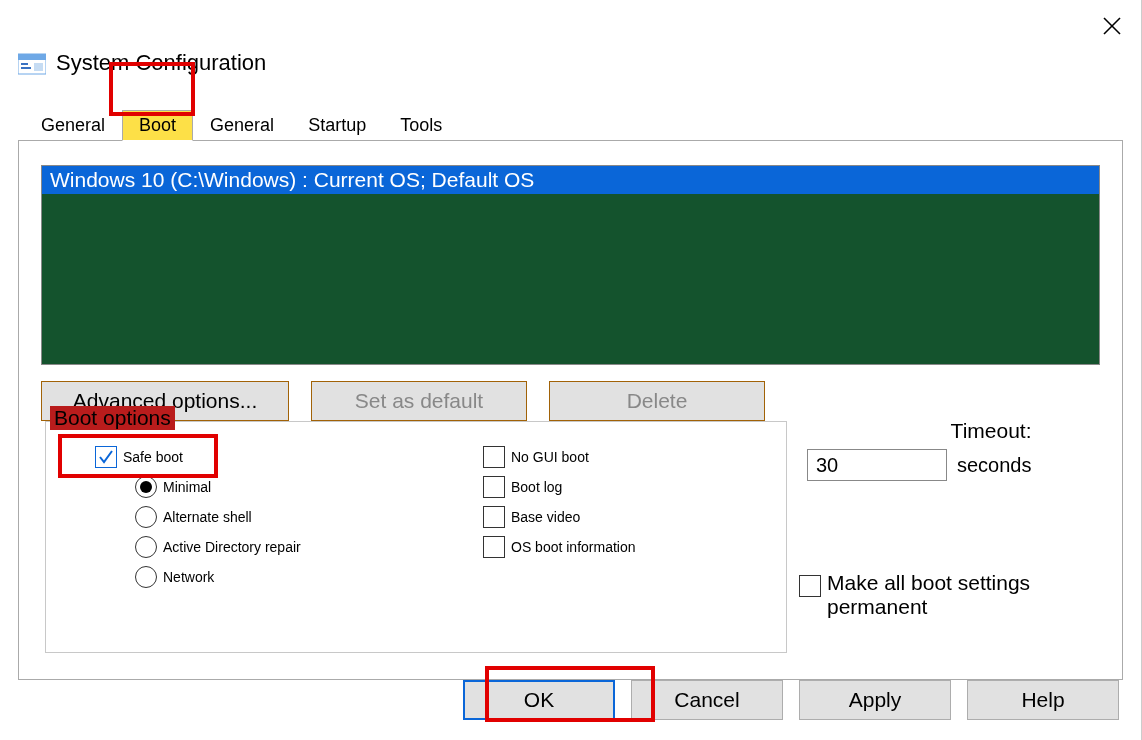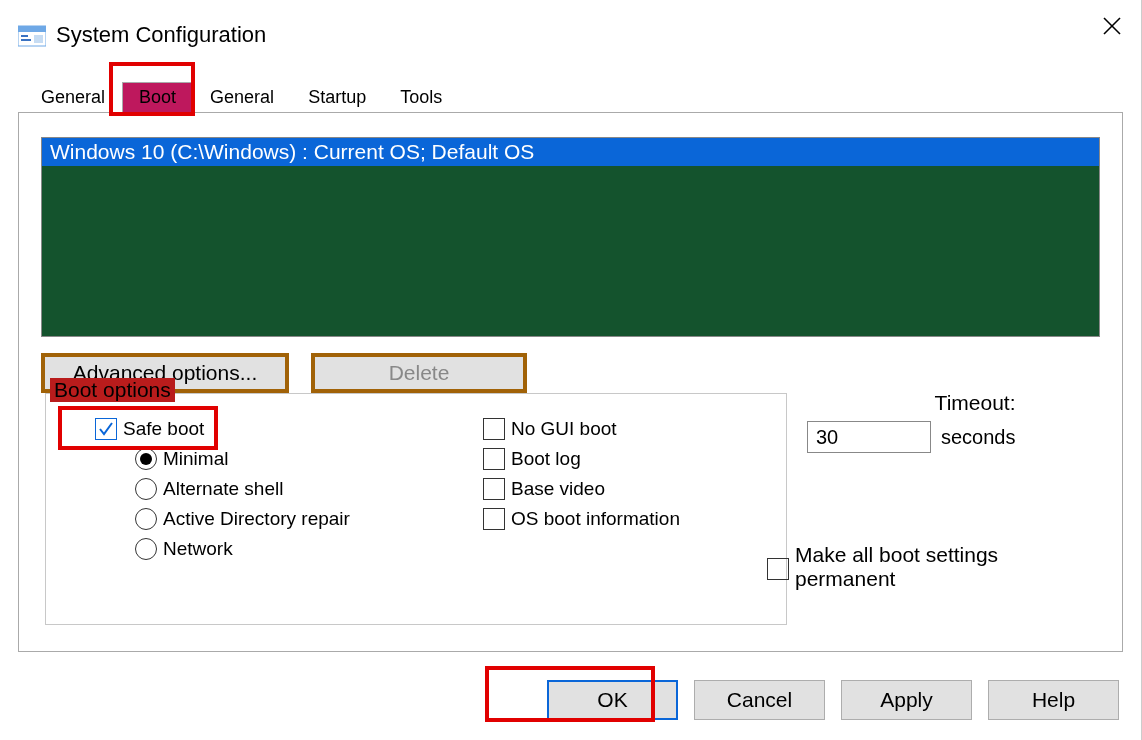--- a/index.html
+++ b/index.html
@@ -20,20 +20,21 @@
     top: 0; left: 0;
     width: 1142px;
     height: 740px;
     border-right: 1px solid #ccc;
   }
   .titlebar {
     display: flex;
     align-items: center;
     height: 46px;
     padding: 24px 0 0 18px;
+    margin-top: 28px;
   }
   .titlebar .appicon {
     width: 28px; height: 24px;
     margin-right: 10px;
   }
   .title-text {
     font-size: 22px;
     color: #000;
   }
   .close-btn {
@@ -61,21 +62,21 @@
     font-size: 18px;
     cursor: pointer;
     border: 1px solid transparent;
     position: relative;
     bottom: -1px;
     margin-top: 36px;
   }
   .tab.active {
     border: 1px solid #aaa;
     border-bottom: 1px solid #fff;
-    background: #be185d;
+    background: #fde047;
     z-index: 3;
   }
   .hl-red-tab {
     position: absolute;
     border: 4px solid #e10000;
     pointer-events: none;
     z-index: 5;
   }
   .panel {
     margin: 0 18px 0 18px;
@@ -101,21 +102,21 @@
   }
   .btn-row1 {
     margin-top: 16px;
     display: flex;
     gap: 22px;
   }
   .btn {
     height: 40px;
     font-size: 21px;
     background: #e1e1e1;
-    border: 4px solid #a16207;
+    border: 1px solid #a16207;
     cursor: pointer;
     padding: 0;
   }
   .btn.adv { width: 248px; }
   .btn.def { width: 216px; color: #888; cursor: default; }
   .btn.del { width: 216px; color: #888; cursor: default; }
   .boot-options-group {
     position: absolute;
     left: 26px;
     top: 280px;
@@ -138,21 +139,21 @@
     top: 24px;
   }
   .right-col {
     position: absolute;
     left: 408px;
     top: 24px;
   }
   .chk-row, .rad-row {
     display: flex;
     align-items: center;
-    font-size: 19px;
+    font-size: 14px;
     margin-bottom: 8px;
     cursor: pointer;
     padding-left: 29px;
   }
   .chk {
     width: 22px; height: 22px;
     border: 1px solid #333;
     margin-right: 6px;
     display: inline-flex;
     align-items: center;
@@ -183,45 +184,45 @@
     pointer-events: none;
   }
   .timeout-block {
     position: absolute;
     left: 788px;
     top: 278px;
   }
   .timeout-label { font-size: 21px; text-align: right; }
   .timeout-row { display: flex; align-items: center; margin-top: 6px; }
   .timeout-input {
-    width: 124px; height: 32px;
+    width: 140px; height: 32px;
     font-size: 20px;
     padding: 2px 8px;
     border: 1px solid #888;
     margin-right: 10px;
   }
   .make-perm {
     position: absolute;
-    left: 748px;
+    left: 780px;
     top: 430px;
     display: flex;
-    align-items: center;
+    align-items: flex-start;
     font-size: 21px;
     width: 300px;
   }
   .make-perm .chk { margin-top: 4px; }
   .bottom-buttons {
     position: absolute;
     right: 22px;
     bottom: 20px;
     display: flex;
     gap: 16px;
   }
   .bottom-buttons .bbtn {
-    width: 131px;
+    width: 152px;
     height: 40px;
     font-size: 21px;
     background: #e1e1e1;
     border: 1px solid #adadad;
     cursor: pointer;
   }
   .bbtn.ok {
     border: 2px solid #0a66d8;
     background: #e1e1e1;
   }
@@ -265,20 +266,21 @@
   <div class="hl-red-tab" style="left:109px; top:62px; width:86px; height:54px;"></div>
 
   <div class="panel">
 
     <div class="os-list">
       <div class="item">Windows 10 (C:\Windows) : Current OS; Default OS</div>
     </div>
 
     <div class="btn-row1">
       <button class="btn adv">Advanced options...</button>
+      <button class="btn def" disabled="">Set as default</button>
       <button class="btn del" disabled="">Delete</button>
     </div>
 
     <div class="boot-options-group">
       <span class="legend">Boot options</span>
 
       <div class="left-col">
         <div class="chk-row">
           <span class="chk blue">
             <svg width="18" height="18">

